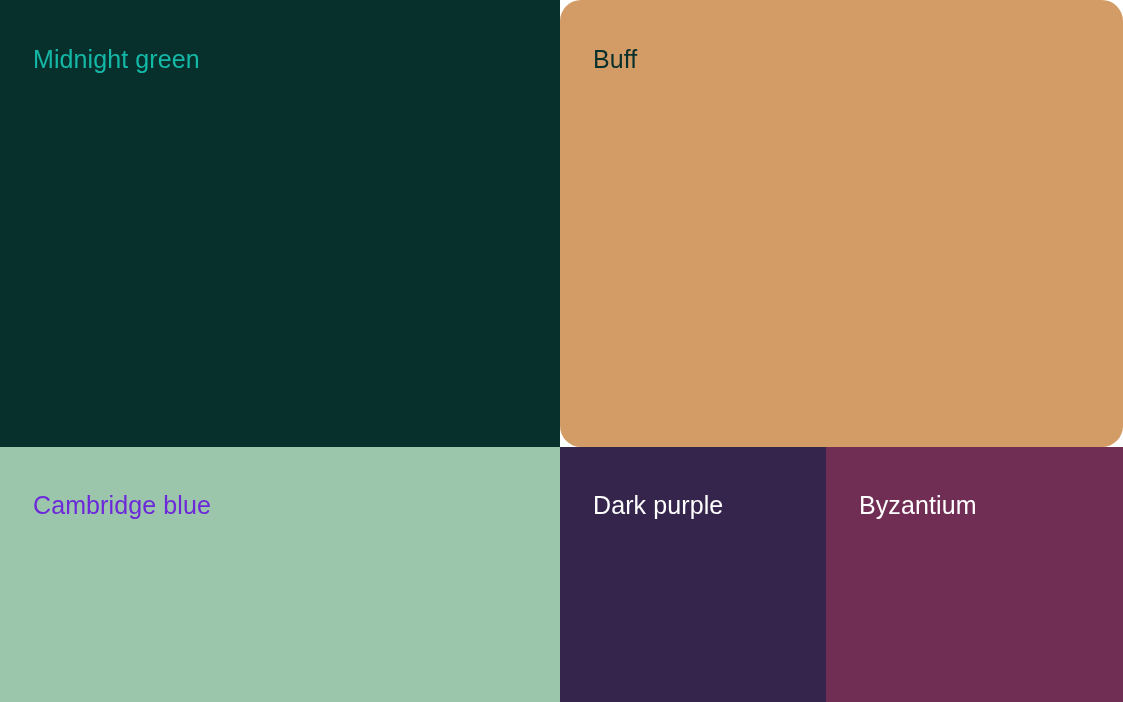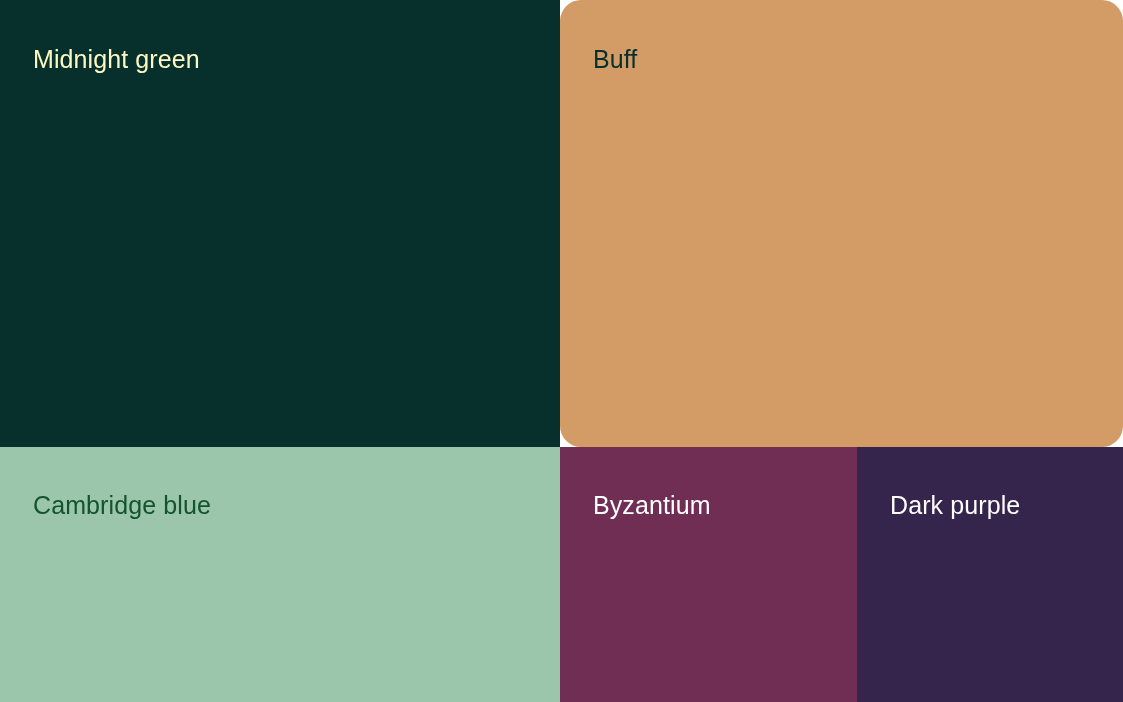--- a/index.html
+++ b/index.html
@@ -60,38 +60,38 @@
   .sw-dark-purple    { width: 266px; }
 </style>
 </head>
 <body>
 
 <div id="palette">
 
   <div class="palette-row row-top">
 
     <div class="swatch sw-midnight-green" style="background-color: rgb(7, 48, 44);">
-      <span class="swatch-label" style="color: #fef9c3; text-align: center;">Midnight green</span>
+      <span class="swatch-label" style="color: #14b8a6; text-align: center;">Midnight green</span>
     </div>
 
     <div class="swatch sw-buff" style="background-color: rgb(211, 156, 102);">
       <span class="swatch-label" style="color: rgb(7, 48, 44);">Buff</span>
     </div>
 
   </div>
 
   <div class="palette-row row-bottom">
 
     <div class="swatch sw-cambridge-blue" style="background-color: rgb(155, 198, 172);">
-      <span class="swatch-label" style="color: #14532d;">Cambridge blue</span>
+      <span class="swatch-label" style="color: #6d28d9;">Cambridge blue</span>
+    </div>
+
+    <div class="swatch sw-dark-purple" style="background-color: rgb(53, 37, 76);">
+      <span class="swatch-label" style="color: rgb(255, 255, 255);">Dark purple</span>
     </div>
 
     <div class="swatch sw-byzantium" style="background-color: rgb(112, 46, 85);">
       <span class="swatch-label" style="color: rgb(255, 255, 255);">Byzantium</span>
-    </div>
-
-    <div class="swatch sw-dark-purple" style="background-color: rgb(53, 37, 76);">
-      <span class="swatch-label" style="color: rgb(255, 255, 255);">Dark purple</span>
     </div>
 
   </div>
 
 </div>
 
 </body></html>

